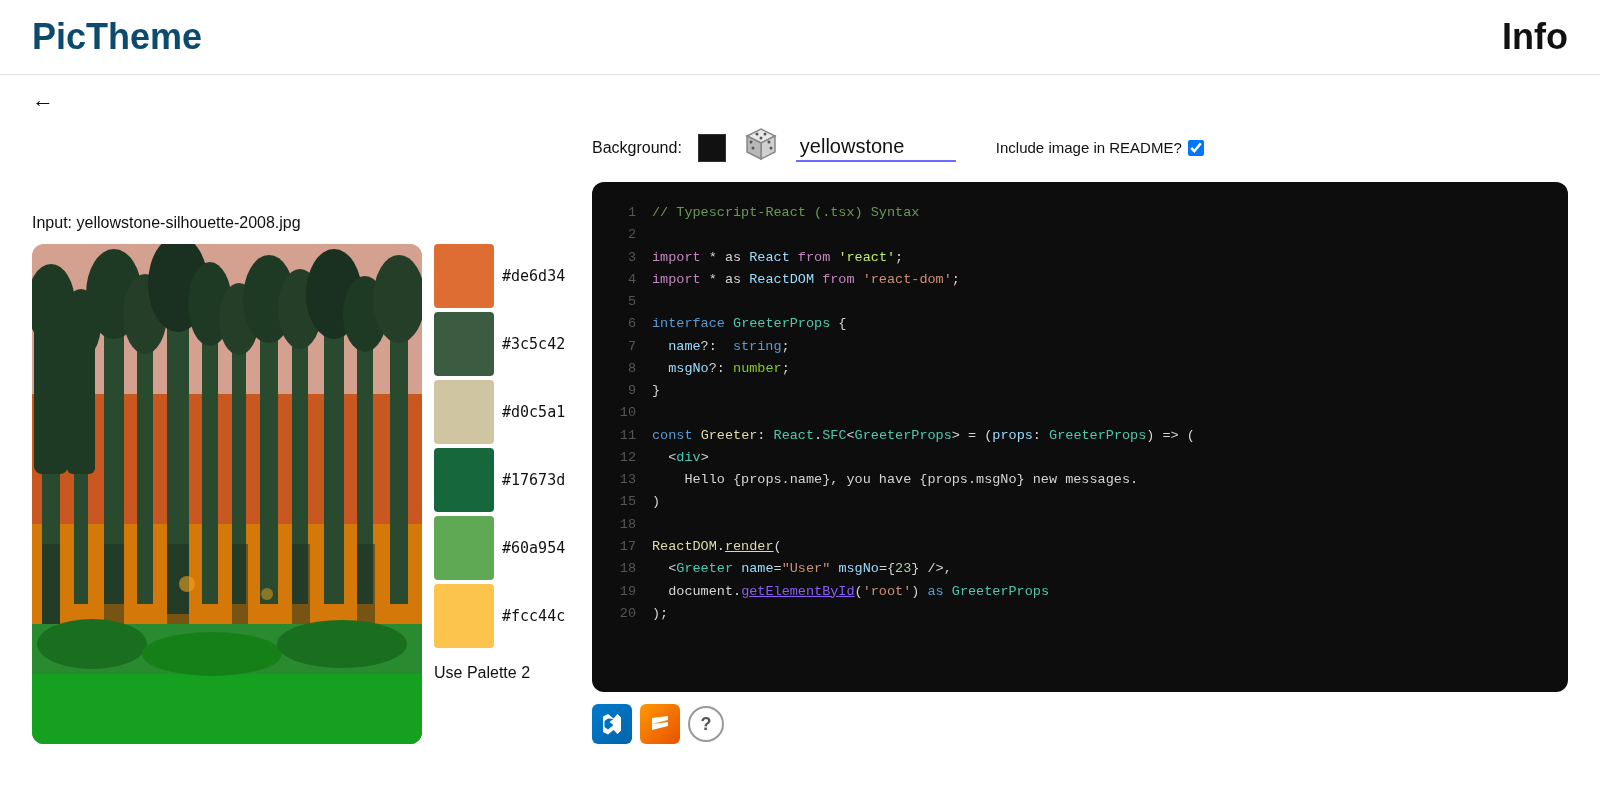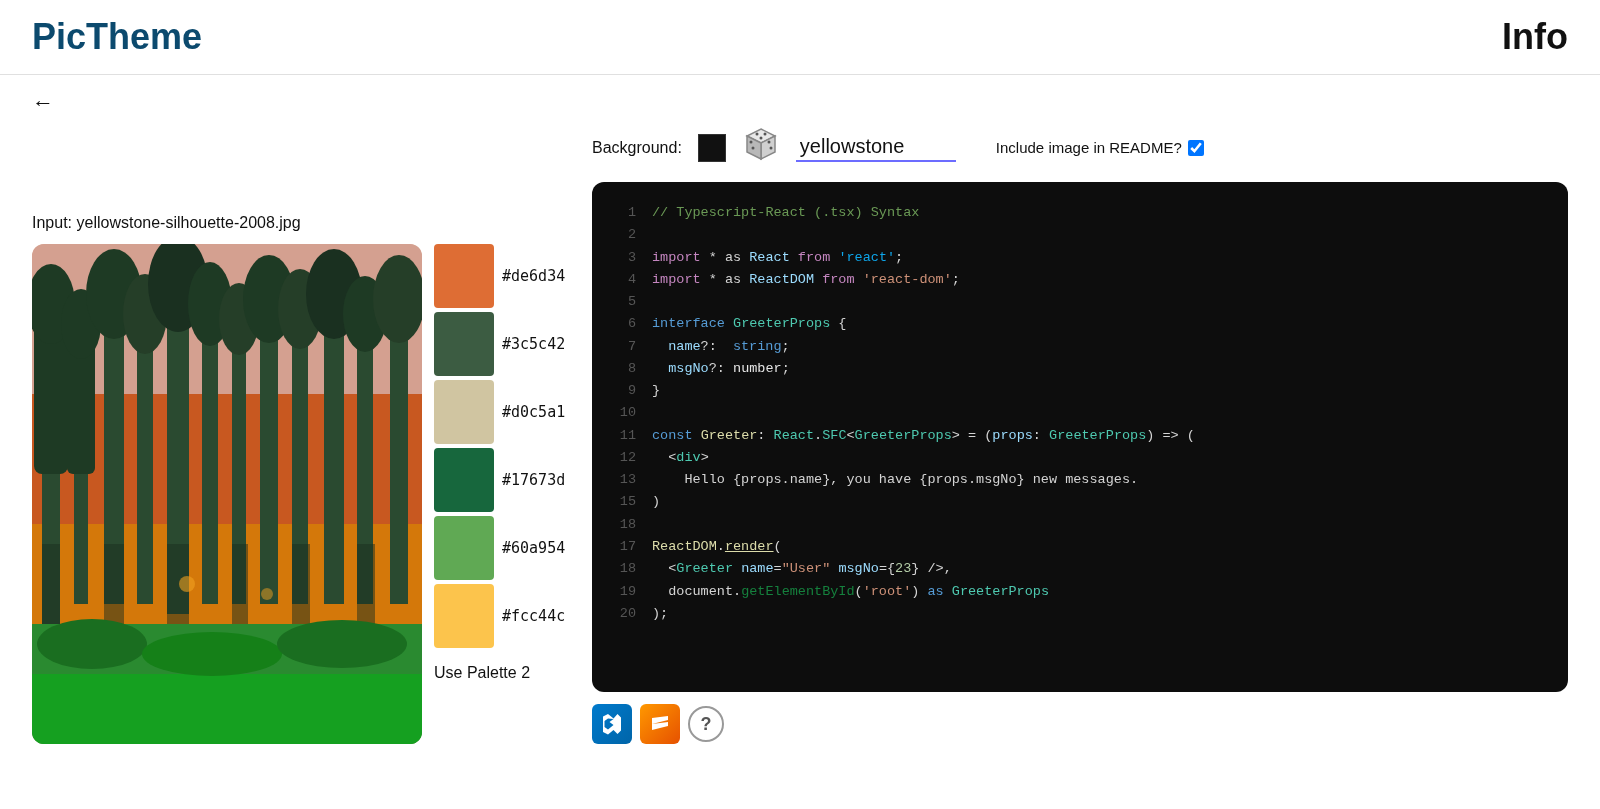--- a/index.html
+++ b/index.html
@@ -399,41 +399,41 @@
       <div class="code-line">
         <span class="line-num">1</span>
         <span class="code-content c-comment">// Typescript-React (.tsx) Syntax</span>
       </div>
       <div class="code-line">
         <span class="line-num">2</span>
         <span class="code-content"> </span>
       </div>
       <div class="code-line">
         <span class="line-num">3</span>
-        <span class="code-content"><span style="color:#c586c0;">import</span> <span style="color:#d4d4d4;">* as</span> <span style="color:#9cdcfe;">React</span> <span style="color:#c586c0;">from</span> <span style="color:#0ea5e9;">'react'</span><span style="color:#d4d4d4;">;</span></span>
+        <span class="code-content"><span style="color:#c586c0;">import</span> <span style="color:#d4d4d4;">* as</span> <span style="color:#9cdcfe;">React</span> <span style="color:#c586c0;">from</span> <span style="color:#bef264;">'react'</span><span style="color:#d4d4d4;">;</span></span>
       </div>
       <div class="code-line">
         <span class="line-num">4</span>
         <span class="code-content"><span style="color:#c586c0;">import</span> <span style="color:#d4d4d4;">* as</span> <span style="color:#9cdcfe;">ReactDOM</span> <span style="color:#c586c0;">from</span> <span style="color:#ce9178;">'react-dom'</span><span style="color:#d4d4d4;">;</span></span>
       </div>
       <div class="code-line">
         <span class="line-num">5</span>
         <span class="code-content"> </span>
       </div>
       <div class="code-line">
         <span class="line-num">6</span>
         <span class="code-content"><span style="color:#569cd6;">interface</span> <span style="color:#4ec9b0;">GreeterProps</span> <span style="color:#d4d4d4;">{</span></span>
       </div>
       <div class="code-line">
         <span class="line-num">7</span>
         <span class="code-content"><span style="color:#9cdcfe;">  name</span><span style="color:#d4d4d4;">?:</span> <span style="color:#569cd6;margin-left:8px;">string</span><span style="color:#d4d4d4;">;</span></span>
       </div>
       <div class="code-line">
         <span class="line-num">8</span>
-        <span class="code-content"><span style="color:#9cdcfe;">  msgNo</span><span style="color:#d4d4d4;">?:</span> <span style="color:#e5e5e5;">number</span><span style="color:#d4d4d4;">;</span></span>
+        <span class="code-content"><span style="color:#9cdcfe;">  msgNo</span><span style="color:#d4d4d4;">?:</span> <span style="color:#84cc16;">number</span><span style="color:#d4d4d4;">;</span></span>
       </div>
       <div class="code-line">
         <span class="line-num">9</span>
         <span class="code-content"><span style="color:#d4d4d4;">}</span></span>
       </div>
       <div class="code-line">
         <span class="line-num">10</span>
         <span class="code-content"> </span>
       </div>
       <div class="code-line">
@@ -459,21 +459,21 @@
       <div class="code-line">
         <span class="line-num">17</span>
         <span class="code-content"><span style="color:#dcdcaa;">ReactDOM</span><span style="color:#d4d4d4;">.</span><span style="color:#dcdcaa;text-decoration:underline;">render</span><span style="color:#d4d4d4;">(</span></span>
       </div>
       <div class="code-line">
         <span class="line-num">18</span>
         <span class="code-content"><span style="color:#d4d4d4;">  &lt;</span><span style="color:#4ec9b0;">Greeter</span> <span style="color:#9cdcfe;">name</span><span style="color:#d4d4d4;">=</span><span style="color:#ce9178;">"User"</span> <span style="color:#9cdcfe;">msgNo</span><span style="color:#d4d4d4;">={</span><span style="color:#b5cea8;">23</span><span style="color:#d4d4d4;">} /&gt;,</span></span>
       </div>
       <div class="code-line">
         <span class="line-num">19</span>
-        <span class="code-content"><span style="color:#d4d4d4;">  document.</span><span style="color:#15803d;">getElementById</span><span style="color:#d4d4d4;">(</span><span style="color:#ce9178;">'root'</span><span style="color:#d4d4d4;">)</span> <span style="color:#569cd6;">as</span> <span style="color:#4ec9b0;">GreeterProps</span></span>
+        <span class="code-content"><span style="color:#d4d4d4;">  document.</span><span style="color:#8b5cf6;text-decoration:underline;">getElementById</span><span style="color:#d4d4d4;">(</span><span style="color:#ce9178;">'root'</span><span style="color:#d4d4d4;">)</span> <span style="color:#569cd6;">as</span> <span style="color:#4ec9b0;">GreeterProps</span></span>
       </div>
       <div class="code-line">
         <span class="line-num">20</span>
         <span class="code-content"><span style="color:#d4d4d4;">);</span></span>
       </div>
 
     </div>
 
     <div class="bottom-icons">
       <div class="icon-btn vscode-icon">

